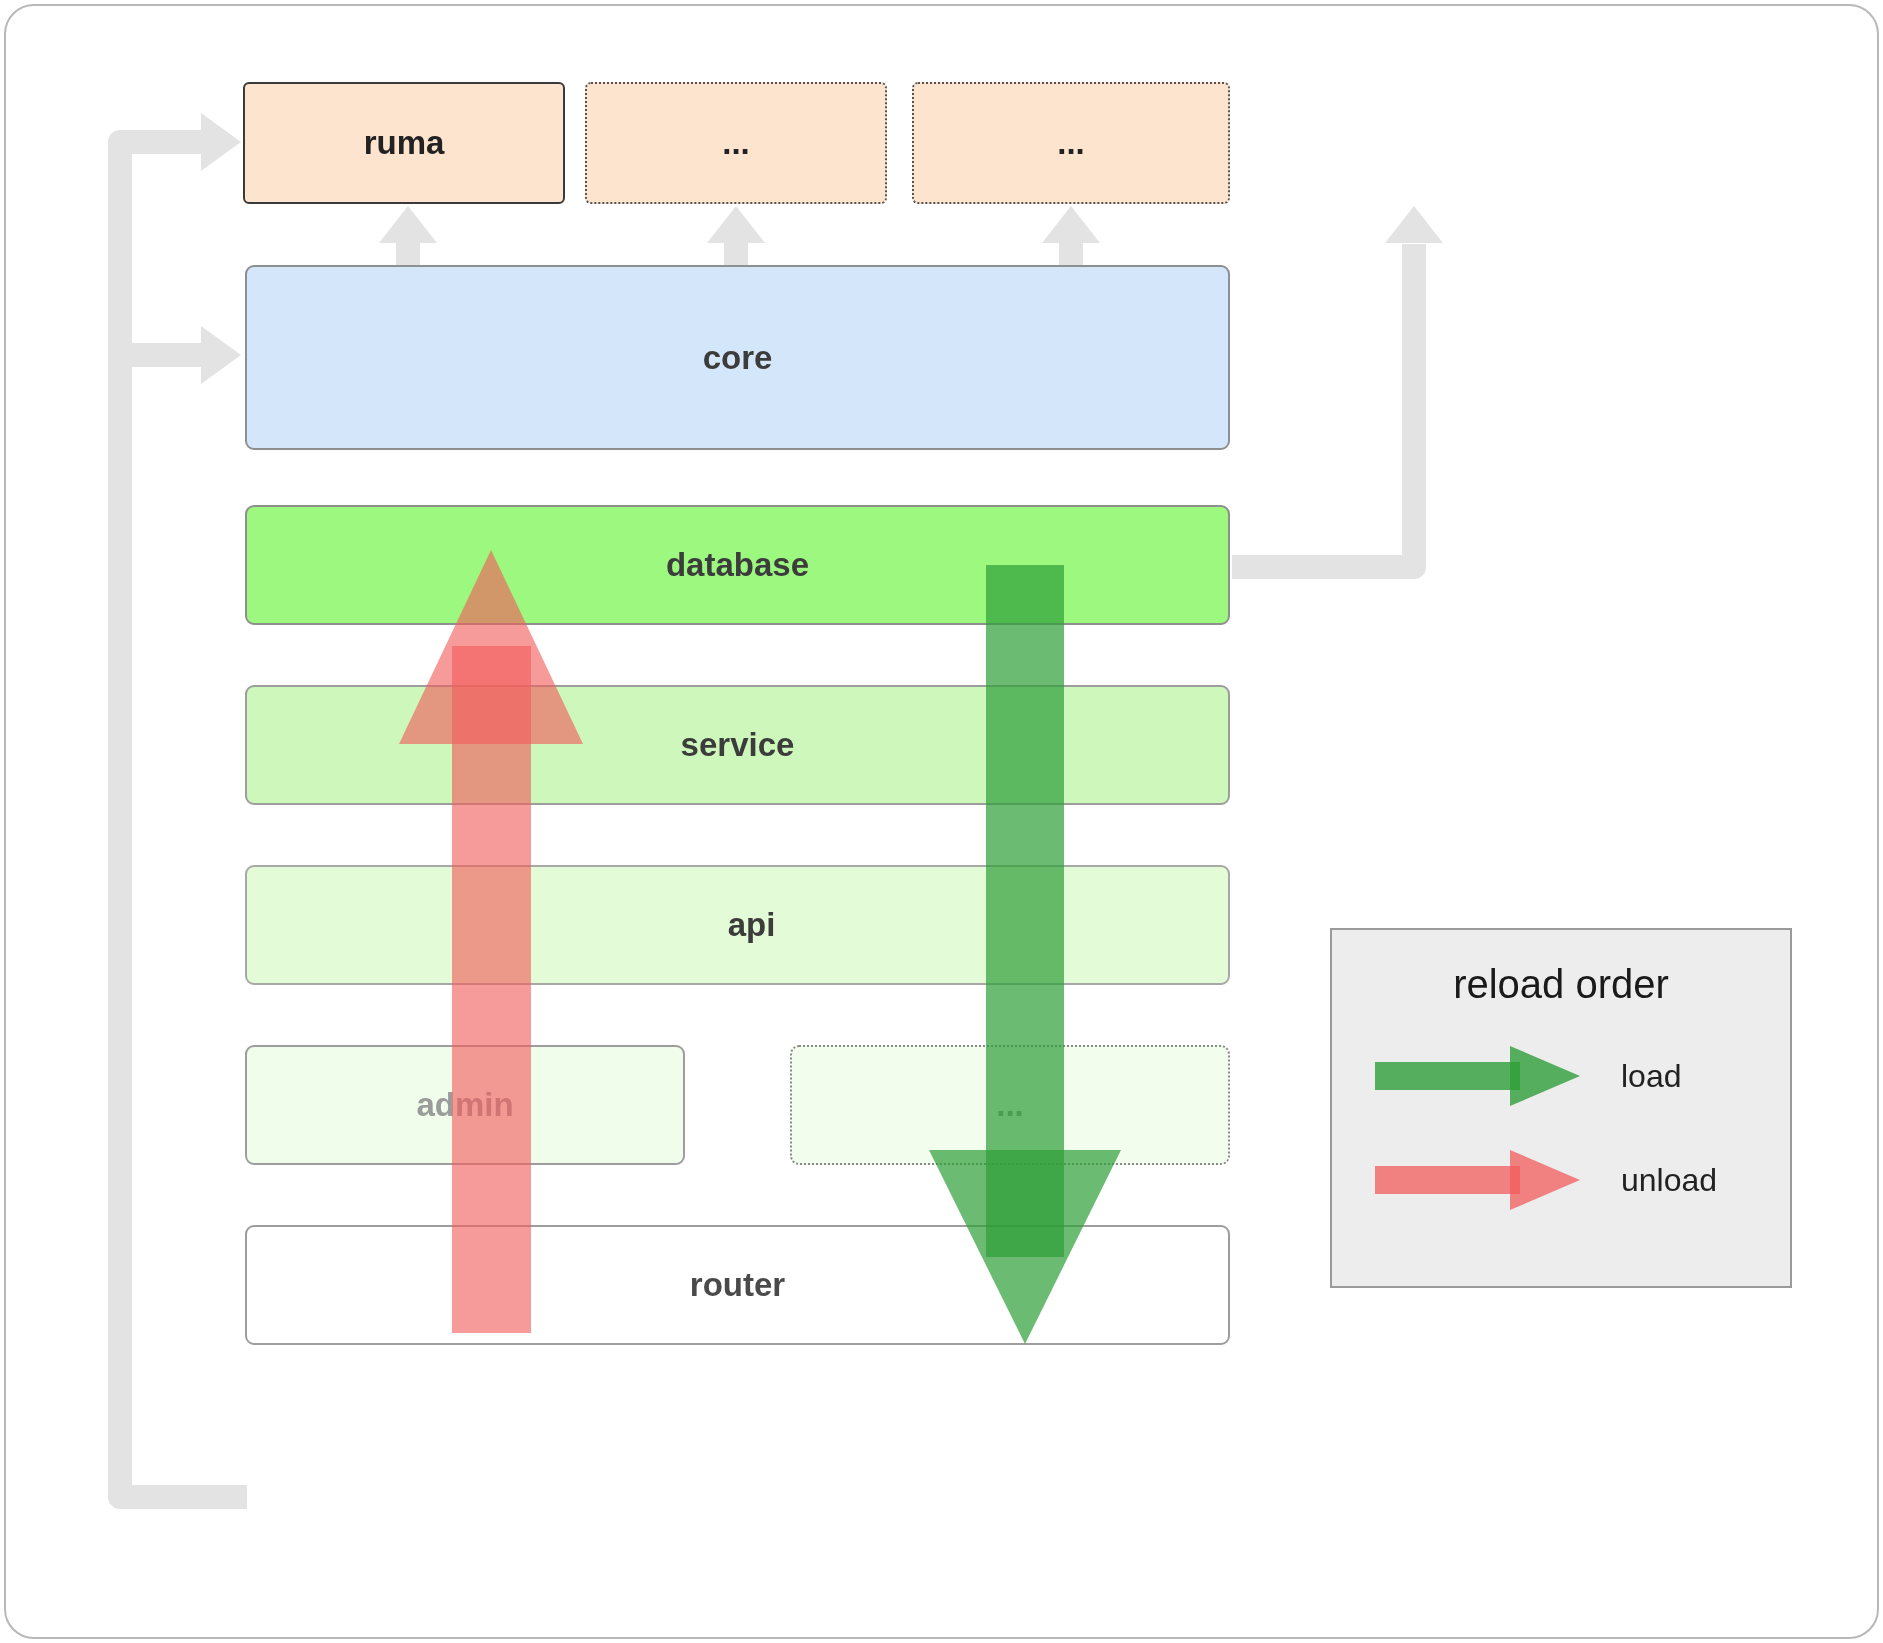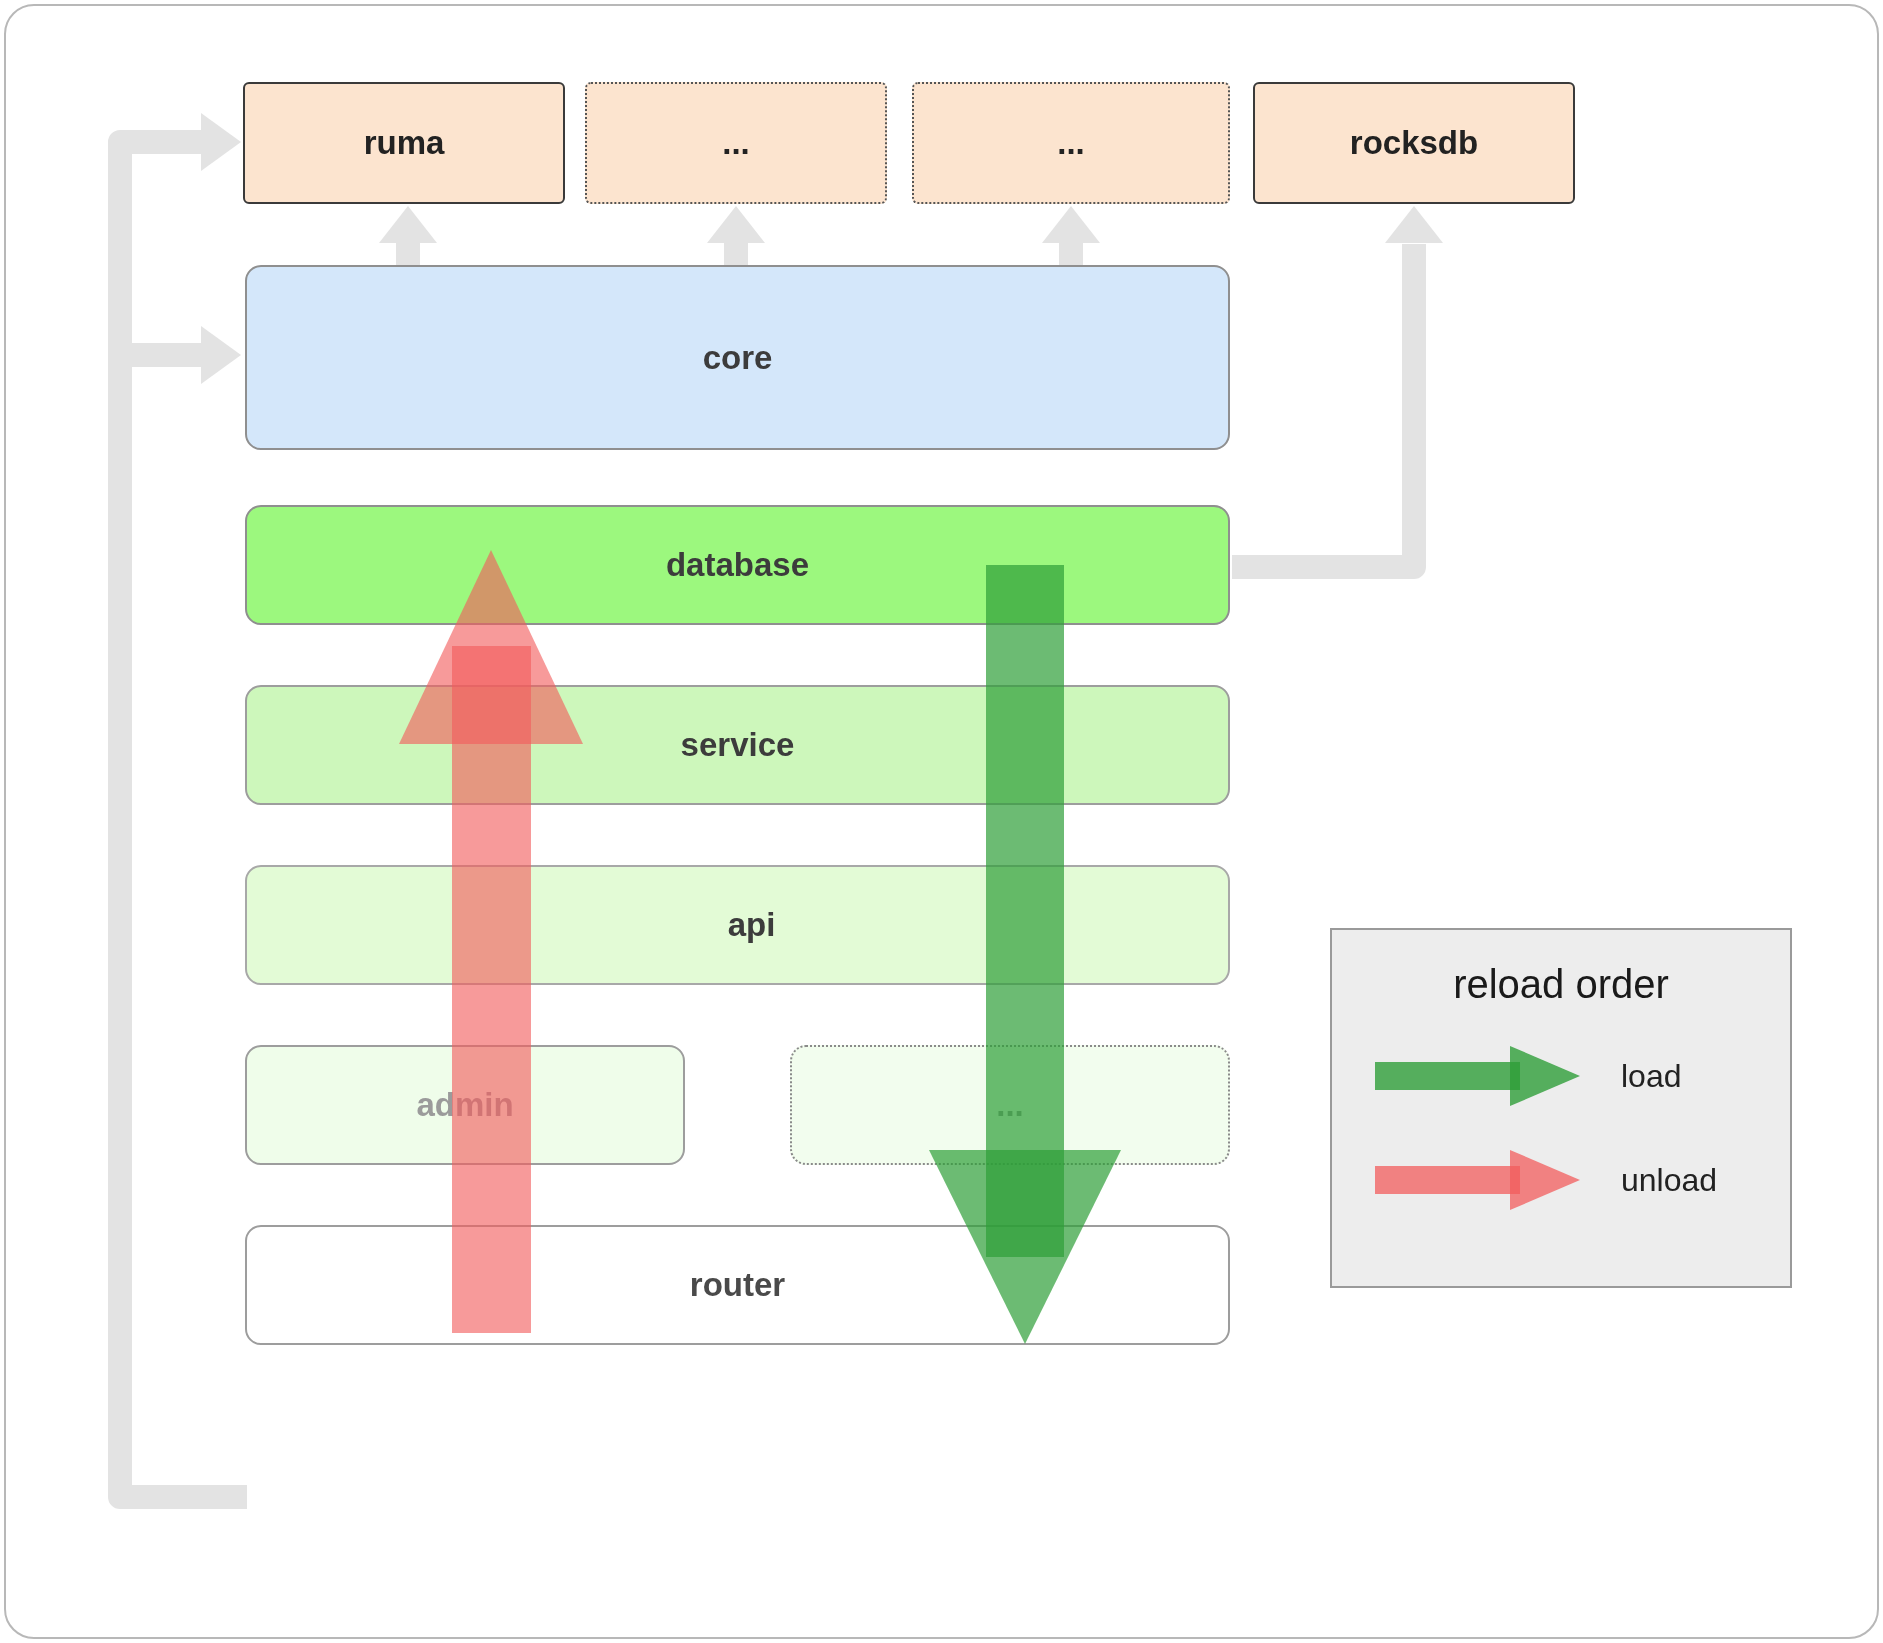--- a/index.html
+++ b/index.html
@@ -32,21 +32,21 @@
 
   .box {
     position: absolute;
     z-index: 2;
     display: flex;
     align-items: center;
     justify-content: center;
     font-size: 33px;
     font-weight: 600;
     color: #3c3c3c;
-    border-radius: 16px;
+    border-radius: 9px;
   }
 
   .peach {
     background: #fce4cf;
     border: 2px solid #3a3a3a;
     border-radius: 6px;
     color: #222222;
   }
   .peach.dotted { border: 2px dotted #555555; }
 
@@ -121,23 +121,20 @@
 
   <div class="box peach" id="box-ruma">
     <span>ruma</span>
   </div>
   <div class="box peach dotted" id="box-dots-top-1">
     <span>...</span>
   </div>
   <div class="box peach dotted" id="box-dots-top-2">
     <span>...</span>
   </div>
-  <div class="box peach" id="box-rocksdb">
-    <span>rocksdb</span>
-  </div>
 
   <div class="box" id="box-core">
     <span>core</span>
   </div>
   <div class="box" id="box-database">
     <span>database</span>
   </div>
   <div class="box" id="box-service">
     <span>service</span>
   </div>

